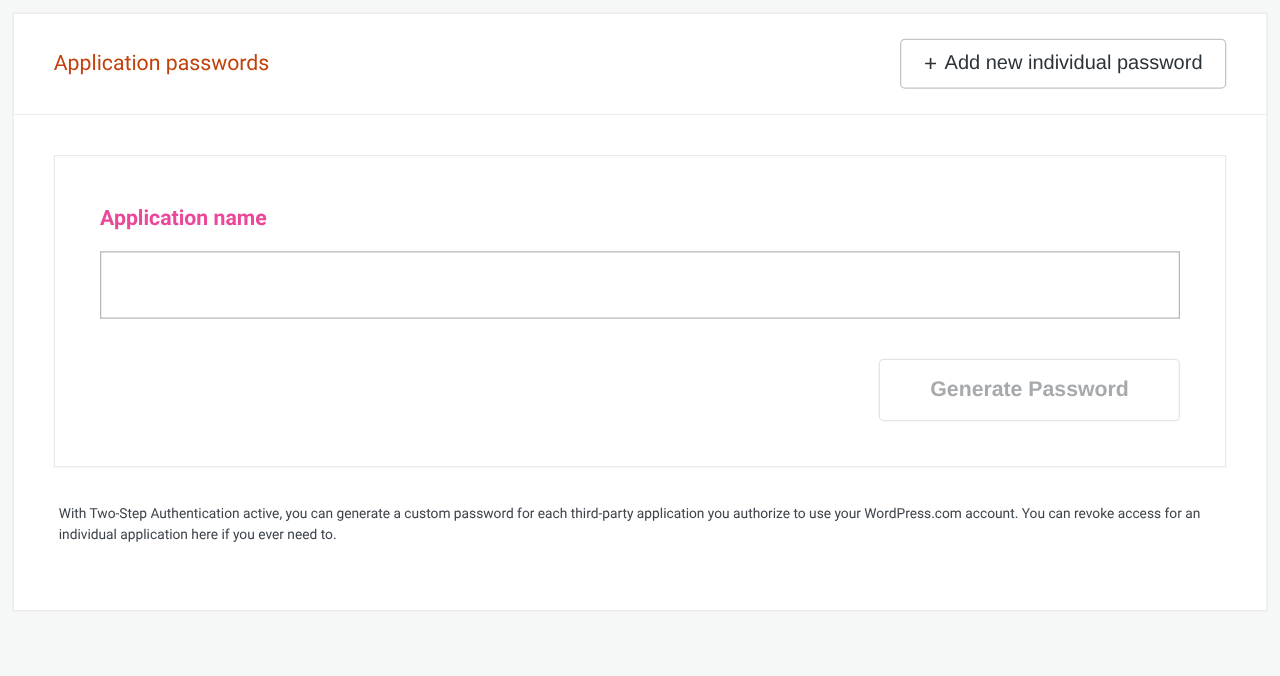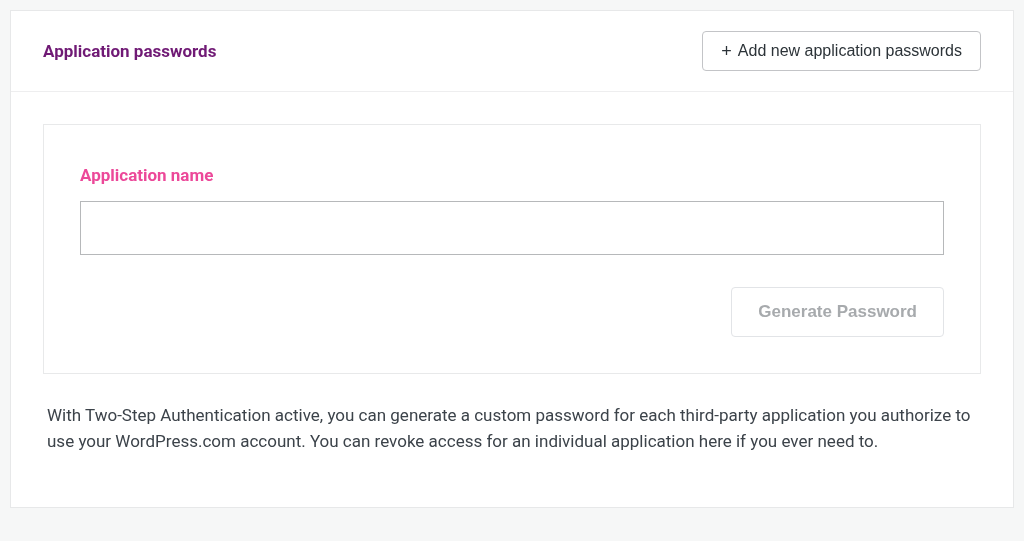--- a/index.html
+++ b/index.html
@@ -20,22 +20,22 @@
     }
     .panel-header {
       display: flex;
       align-items: center;
       justify-content: space-between;
       padding: 20px 32px;
       border-bottom: 1px solid #eeeeef;
     }
     .panel-title {
       font-size: 17px;
-      font-weight: 700;
-      color: #701a75;
+      font-weight: 400;
+      color: #c2410c;
     }
     .add-btn {
       display: inline-flex;
       align-items: center;
       gap: 6px;
       background: #ffffff;
       border: 1px solid #c3c4c7;
       border-radius: 4px;
       padding: 10px 18px;
       font-size: 16px;
@@ -73,43 +73,43 @@
     }
     .form-actions {
       display: flex;
       justify-content: flex-end;
       margin-top: 32px;
     }
     .generate-btn {
       background: #ffffff;
       border: 1px solid #e2e4e7;
       border-radius: 4px;
-      padding: 14px 26px;
+      padding: 14px 40px;
       font-size: 17px;
       font-weight: 600;
       color: #a7aaad;
       cursor: default;
     }
     .description {
-      font-size: 17px;
+      font-size: 11px;
       line-height: 1.55;
       color: #3c434a;
       margin-top: 28px;
       padding: 0 4px 20px 4px;
     }
   </style>
 </head>
 <body>
 
 <div class="panel">
   <div class="panel-header">
     <h2 class="panel-title">Application passwords</h2>
     <button class="add-btn">
       <span class="plus">+</span>
-      <span>Add new application passwords</span>
+      <span>Add new individual password</span>
     </button>
   </div>
   <div class="panel-body">
     <div class="form-box">
       <label class="field-label">Application name</label>
       <input type="text" class="text-input" value="" style="">
       <div class="form-actions">
         <button class="generate-btn" disabled="">Generate Password</button>
       </div>
     </div>

